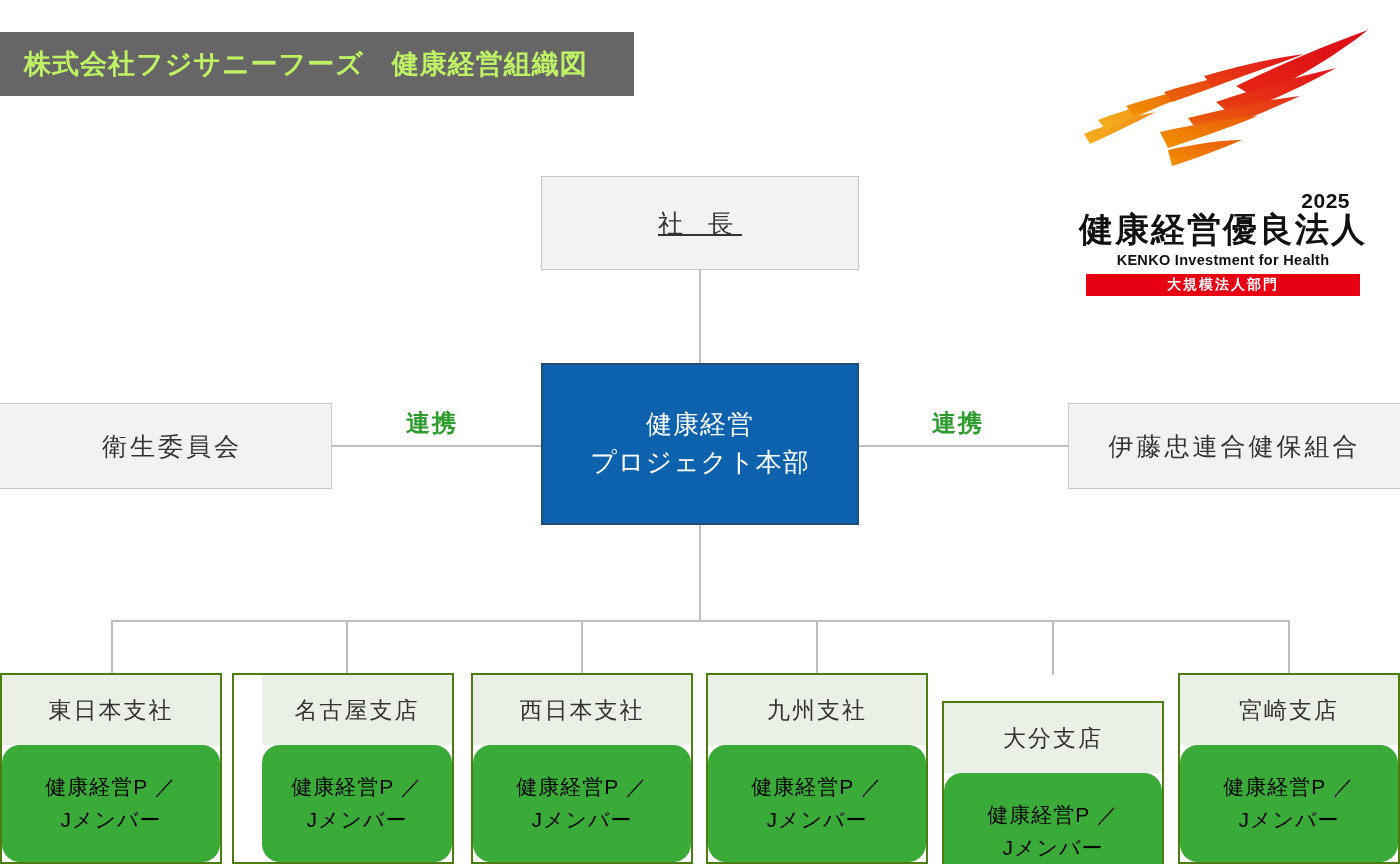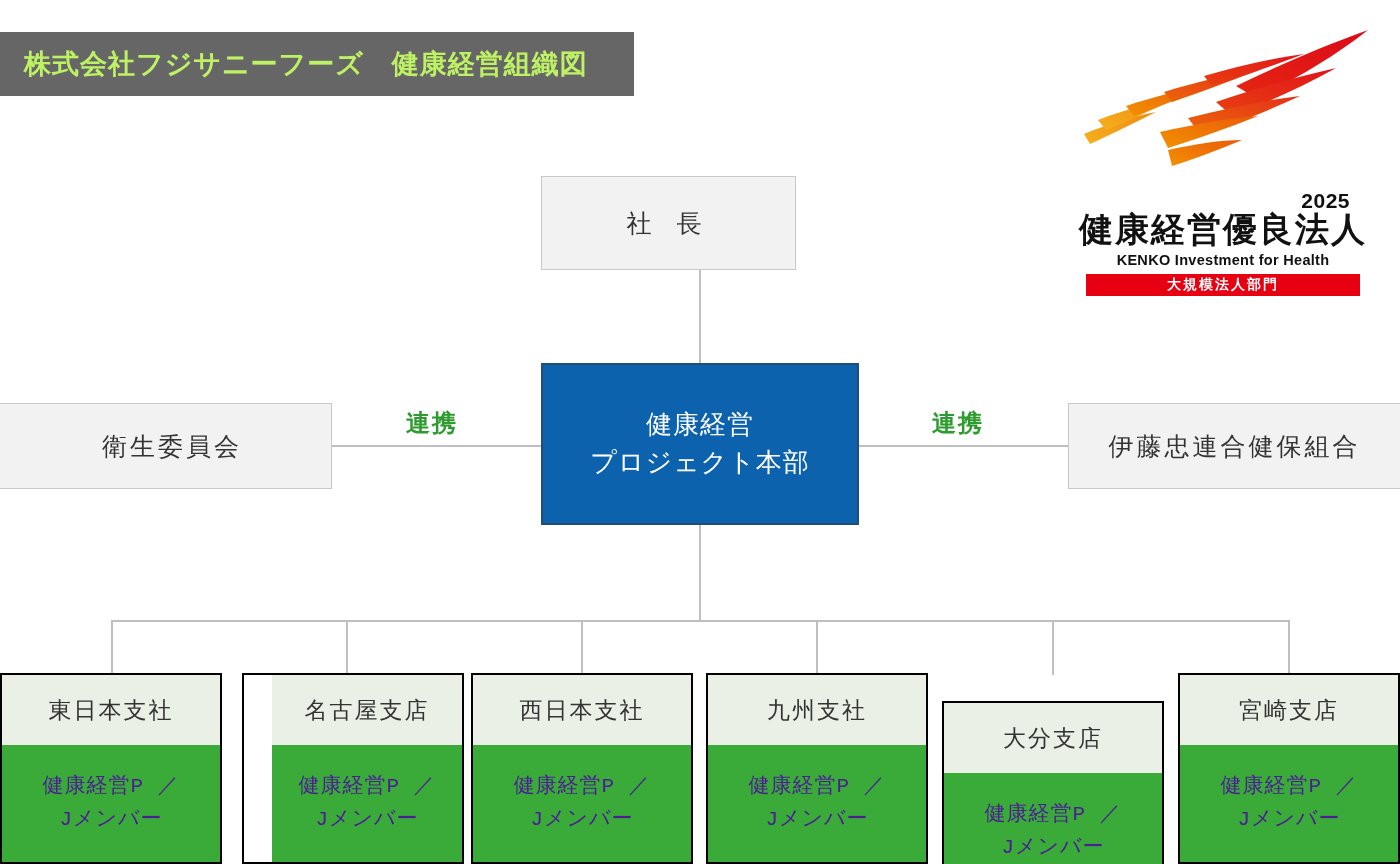--- a/index.html
+++ b/index.html
@@ -53,54 +53,55 @@
   .vline{width:2px;}
   .hline{height:2px;}
 
   
   .box{position:absolute;box-sizing:border-box;display:flex;align-items:center;justify-content:center;}
 
   .box-gray{
     background:#f2f2f2;border:1px solid #c9c9c9;
     color:#333333;font-size:25px;letter-spacing:3px;
   }
-  .box-president{left:541px;top:176px;width:255px;height:94px;letter-spacing:9px;}
+  .box-president{left:541px;top:176px;width:318px;height:94px;letter-spacing:9px;text-decoration:underline;}
   .box-left{left:-1px;top:403px;width:333px;height:86px;padding-left:13px;}
   .box-right{left:1068px;top:403px;width:333px;height:86px;}
 
   .box-blue{
     left:541px;top:363px;width:318px;height:162px;
     background:#0d62ad;border:2px solid #1f4e79;
     color:#ffffff;font-size:26px;line-height:1.45;text-align:center;
     letter-spacing:1px;flex-direction:column;
   }
 
   .renkei{
     position:absolute;color:#2e9b2e;font-size:24px;font-weight:bold;
     letter-spacing:2px;
   }
 
   
   .branch{
     position:absolute;box-sizing:border-box;
-    border:2px solid #000000;
+    border:2px solid #4d7c0f;
     display:flex;flex-direction:column;
-    top:673px;height:191px;width:222px;font-family:Liberation Mono, monospace;
+    top:673px;height:191px;width:222px;
   }
   .branch-head{
     height:70px;background:#eaf0e6;
     display:flex;align-items:center;justify-content:center;
     color:#333333;font-size:23px;letter-spacing:2px;
     box-sizing:border-box;
   }
   .branch-body{
     flex:1;background:#3aab38;
     display:flex;flex-direction:column;align-items:center;justify-content:center;
-    color:#4c1d95;font-size:21px;line-height:1.55;text-align:center;
+    color:#000000;font-size:21px;line-height:1.55;text-align:center;
     letter-spacing:1px;
+    border-radius:18px;
   }
 </style>
 </head>
 <body>
 
 <div id="canvas">
 
   <div class="title-banner">
     <span class="title-text">株式会社フジサニーフーズ　健康経営組織図</span>
   </div>
@@ -185,21 +186,21 @@
   </div>
 
   <div class="branch" style="left:0px;">
     <div class="branch-head">東日本支社</div>
     <div class="branch-body">
       <span>健康経営P ／</span>
       <span>Jメンバー</span>
     </div>
   </div>
 
-  <div class="branch" style="left:242px;padding-left:28px;">
+  <div class="branch" style="left:232px;padding-left:28px;">
     <div class="branch-head">名古屋支店</div>
     <div class="branch-body">
       <span>健康経営P ／</span>
       <span>Jメンバー</span>
     </div>
   </div>
 
   <div class="branch" style="left:471px;">
     <div class="branch-head">西日本支社</div>
     <div class="branch-body">

